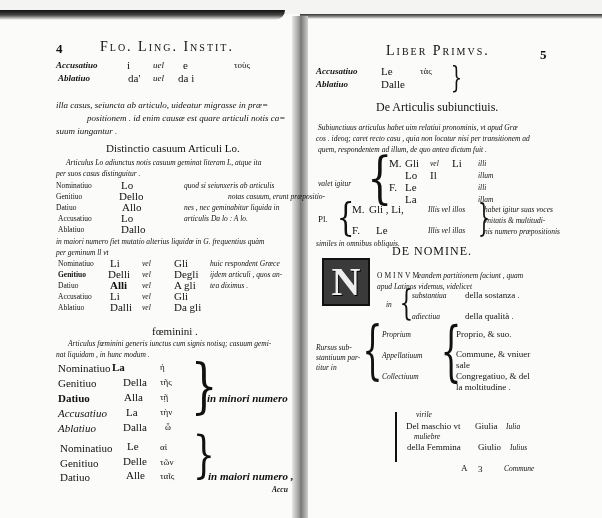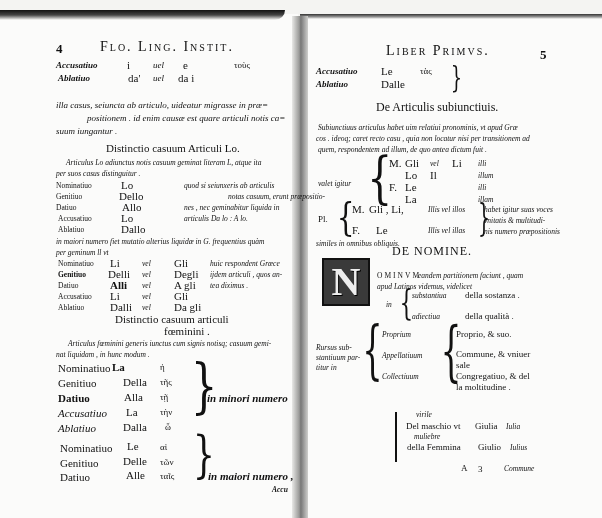--- a/index.html
+++ b/index.html
@@ -92,22 +92,21 @@
   <div class="abs md" style="left:174px;top:291px;">Gli</div>
   <div class="abs xs" style="left:58px;top:304px;">Ablatiuo</div>
   <div class="abs md" style="left:110px;top:302px;">Dalli</div>
   <div class="abs it xs" style="left:142px;top:304px;">vel</div>
   <div class="abs md" style="left:174px;top:302px;">Da gli</div>
 
   <div class="abs it xs" style="left:210px;top:260px;">huic respondent Græce</div>
   <div class="abs it xs" style="left:210px;top:271px;">ijdem articuli , quos an-</div>
   <div class="abs it xs" style="left:210px;top:282px;">tea diximus .</div>
 
-  <div class="abs md" style="left:115px;top:314px;">Distinctio casuum articuli</div>
-  <div class="abs md" style="left:164px;top:326px;">fœminini .</div>
+  <div class="abs md" style="left:152px;top:326px;">fœminini .</div>
   <div class="abs it xs" style="left:68px;top:340px;">Articulus fœminini generis iunctus cum signis notisq; casuum gemi-</div>
   <div class="abs it xs" style="left:56px;top:351px;">nat liquidam , in hunc modum .</div>
 
   <div class="abs md" style="left:58px;top:363px;">Nominatiuo</div>
   <div class="abs md b" style="left:112px;top:362px;">La</div>
   <div class="abs sm" style="left:160px;top:363px;">ἡ</div>
   <div class="abs md" style="left:58px;top:378px;">Genitiuo</div>
   <div class="abs md" style="left:123px;top:377px;">Della</div>
   <div class="abs sm" style="left:160px;top:378px;">τῆς</div>
   <div class="abs md b" style="left:58px;top:393px;">Datiuo</div>

